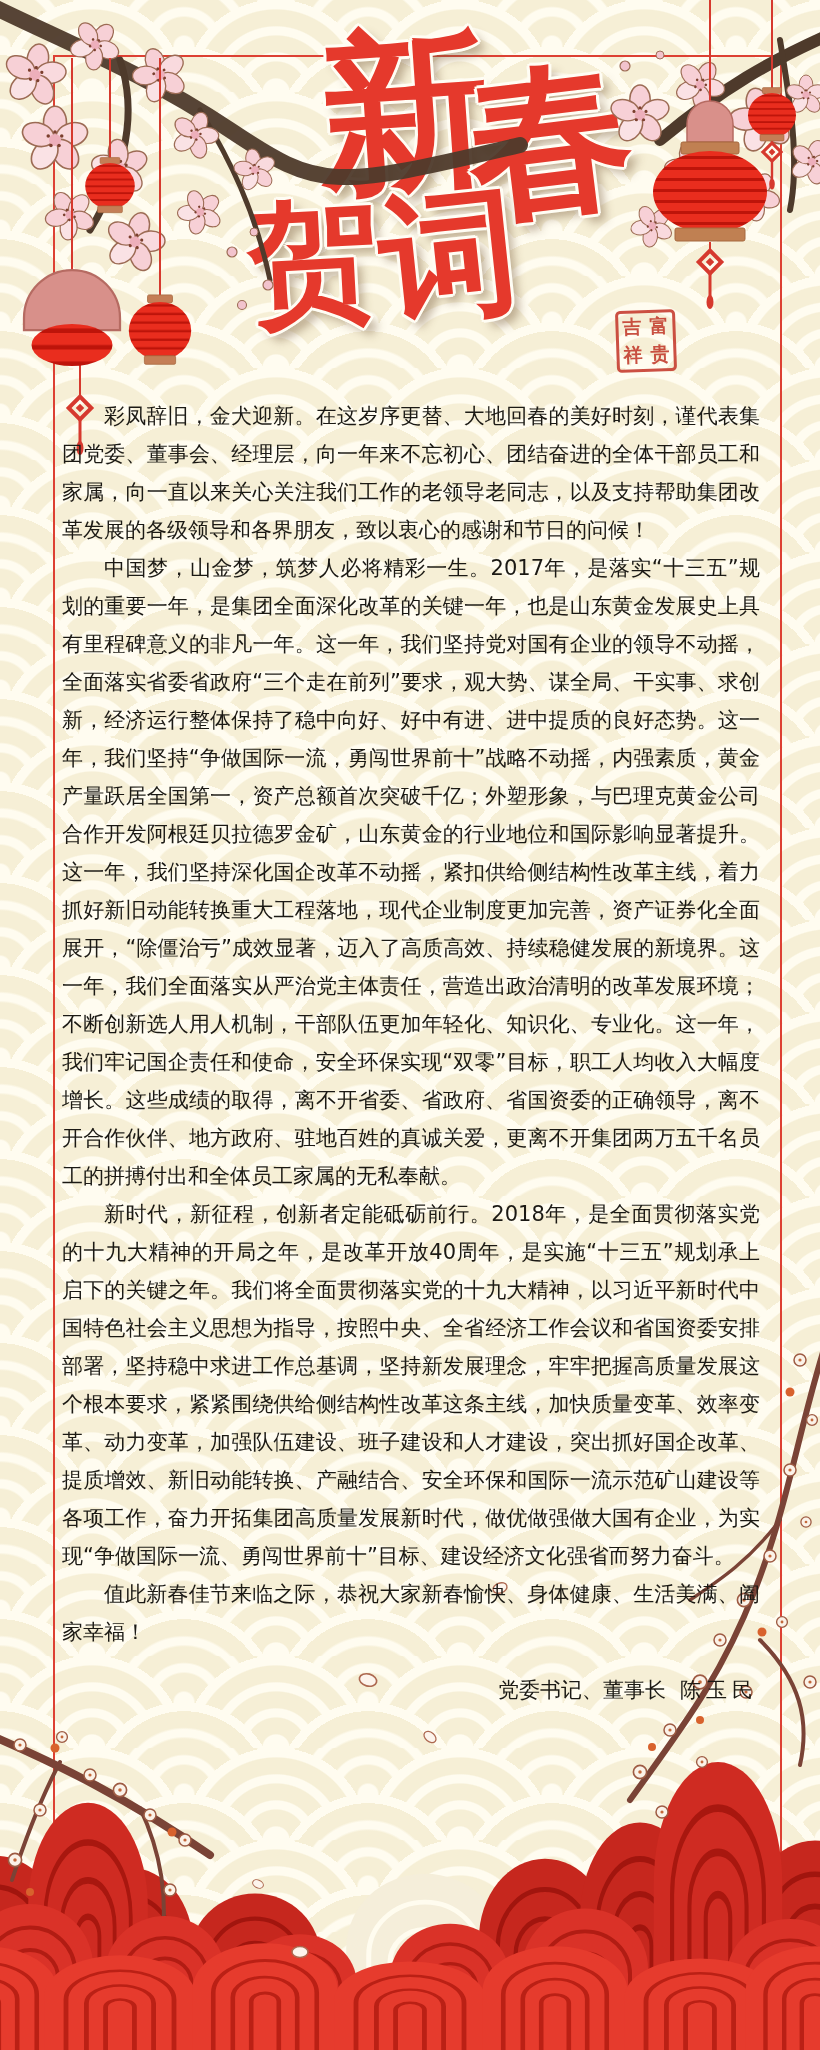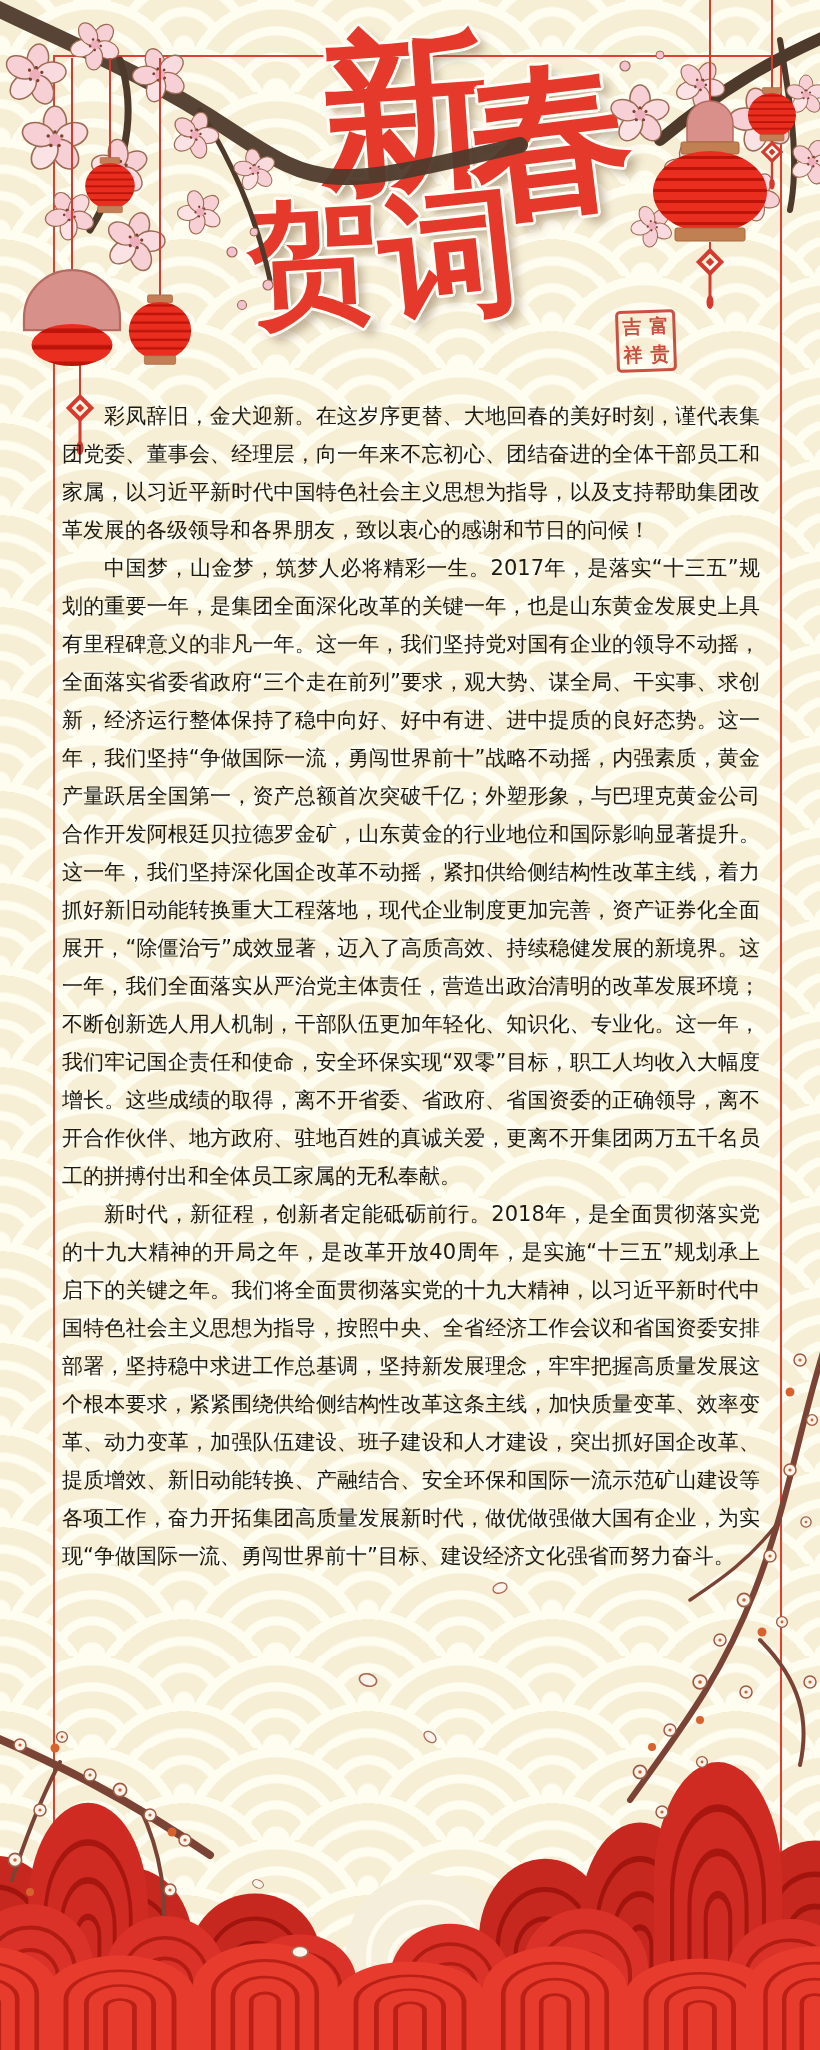--- a/index.html
+++ b/index.html
@@ -266,20 +266,24 @@
       <use href="#lanternD" transform="translate(72,300) scale(1.5)"></use>
       <use href="#knot" transform="translate(80,408)"></use>
       <use href="#lanternA" transform="translate(772,90) scale(0.6)"></use>
       <use href="#knot" transform="translate(772,152) scale(0.8)"></use>
       <use href="#lanternB" transform="translate(710,148)"></use>
       <use href="#knot" transform="translate(710,262)"></use>
     </g>
   </svg>
 
   <div class="letter">
-    <p>彩凤辞旧，金犬迎新。在这岁序更替、大地回春的美好时刻，谨代表集团党委、董事会、经理层，向一年来不忘初心、团结奋进的全体干部员工和家属，以习近平新时代中国特色社会主义思想为指导，以及支持帮助集团改革发展的各级领导和各界朋友，致以衷心的感谢和节日的问候！</p>
+    <p>彩凤辞旧，金犬迎新。在这岁序更替、大地回春的美好时刻，谨代表集团党委、董事会、经理层，向一年来不忘初心、团结奋进的全体干部员工和家属，向一直以来关心关注我们工作的老领导老同志，以及支持帮助集团改革发展的各级领导和各界朋友，致以衷心的感谢和节日的问候！</p>
     <p>中国梦，山金梦，筑梦人必将精彩一生。2017年，是落实“十三五”规划的重要一年，是集团全面深化改革的关键一年，也是山东黄金发展史上具有里程碑意义的非凡一年。这一年，我们坚持党对国有企业的领导不动摇，全面落实省委省政府“三个走在前列”要求，观大势、谋全局、干实事、求创新，经济运行整体保持了稳中向好、好中有进、进中提质的良好态势。这一年，我们坚持“争做国际一流，勇闯世界前十”战略不动摇，内强素质，黄金产量跃居全国第一，资产总额首次突破千亿；外塑形象，与巴理克黄金公司合作开发阿根廷贝拉德罗金矿，山东黄金的行业地位和国际影响显著提升。这一年，我们坚持深化国企改革不动摇，紧扣供给侧结构性改革主线，着力抓好新旧动能转换重大工程落地，现代企业制度更加完善，资产证券化全面展开，“除僵治亏”成效显著，迈入了高质高效、持续稳健发展的新境界。这一年，我们全面落实从严治党主体责任，营造出政治清明的改革发展环境；不断创新选人用人机制，干部队伍更加年轻化、知识化、专业化。这一年，我们牢记国企责任和使命，安全环保实现“双零”目标，职工人均收入大幅度增长。这些成绩的取得，离不开省委、省政府、省国资委的正确领导，离不开合作伙伴、地方政府、驻地百姓的真诚关爱，更离不开集团两万五千名员工的拼搏付出和全体员工家属的无私奉献。</p>
     <p>新时代，新征程，创新者定能砥砺前行。2018年，是全面贯彻落实党的十九大精神的开局之年，是改革开放40周年，是实施“十三五”规划承上启下的关键之年。我们将全面贯彻落实党的十九大精神，以习近平新时代中国特色社会主义思想为指导，按照中央、全省经济工作会议和省国资委安排部署，坚持稳中求进工作总基调，坚持新发展理念，牢牢把握高质量发展这个根本要求，紧紧围绕供给侧结构性改革这条主线，加快质量变革、效率变革、动力变革，加强队伍建设、班子建设和人才建设，突出抓好国企改革、提质增效、新旧动能转换、产融结合、安全环保和国际一流示范矿山建设等各项工作，奋力开拓集团高质量发展新时代，做优做强做大国有企业，为实现“争做国际一流、勇闯世界前十”目标、建设经济文化强省而努力奋斗。</p>
+    <p>值此新春佳节来临之际，恭祝大家新春愉快、身体健康、生活美满、阖家幸福！</p>
     <div class="signatures">
+      <div>
+        <span>党委书记、董事长</span><span class="sig-name">陈玉民</span>
+      </div>
     </div>
   </div>
 
 </div>
 
 </body></html>

